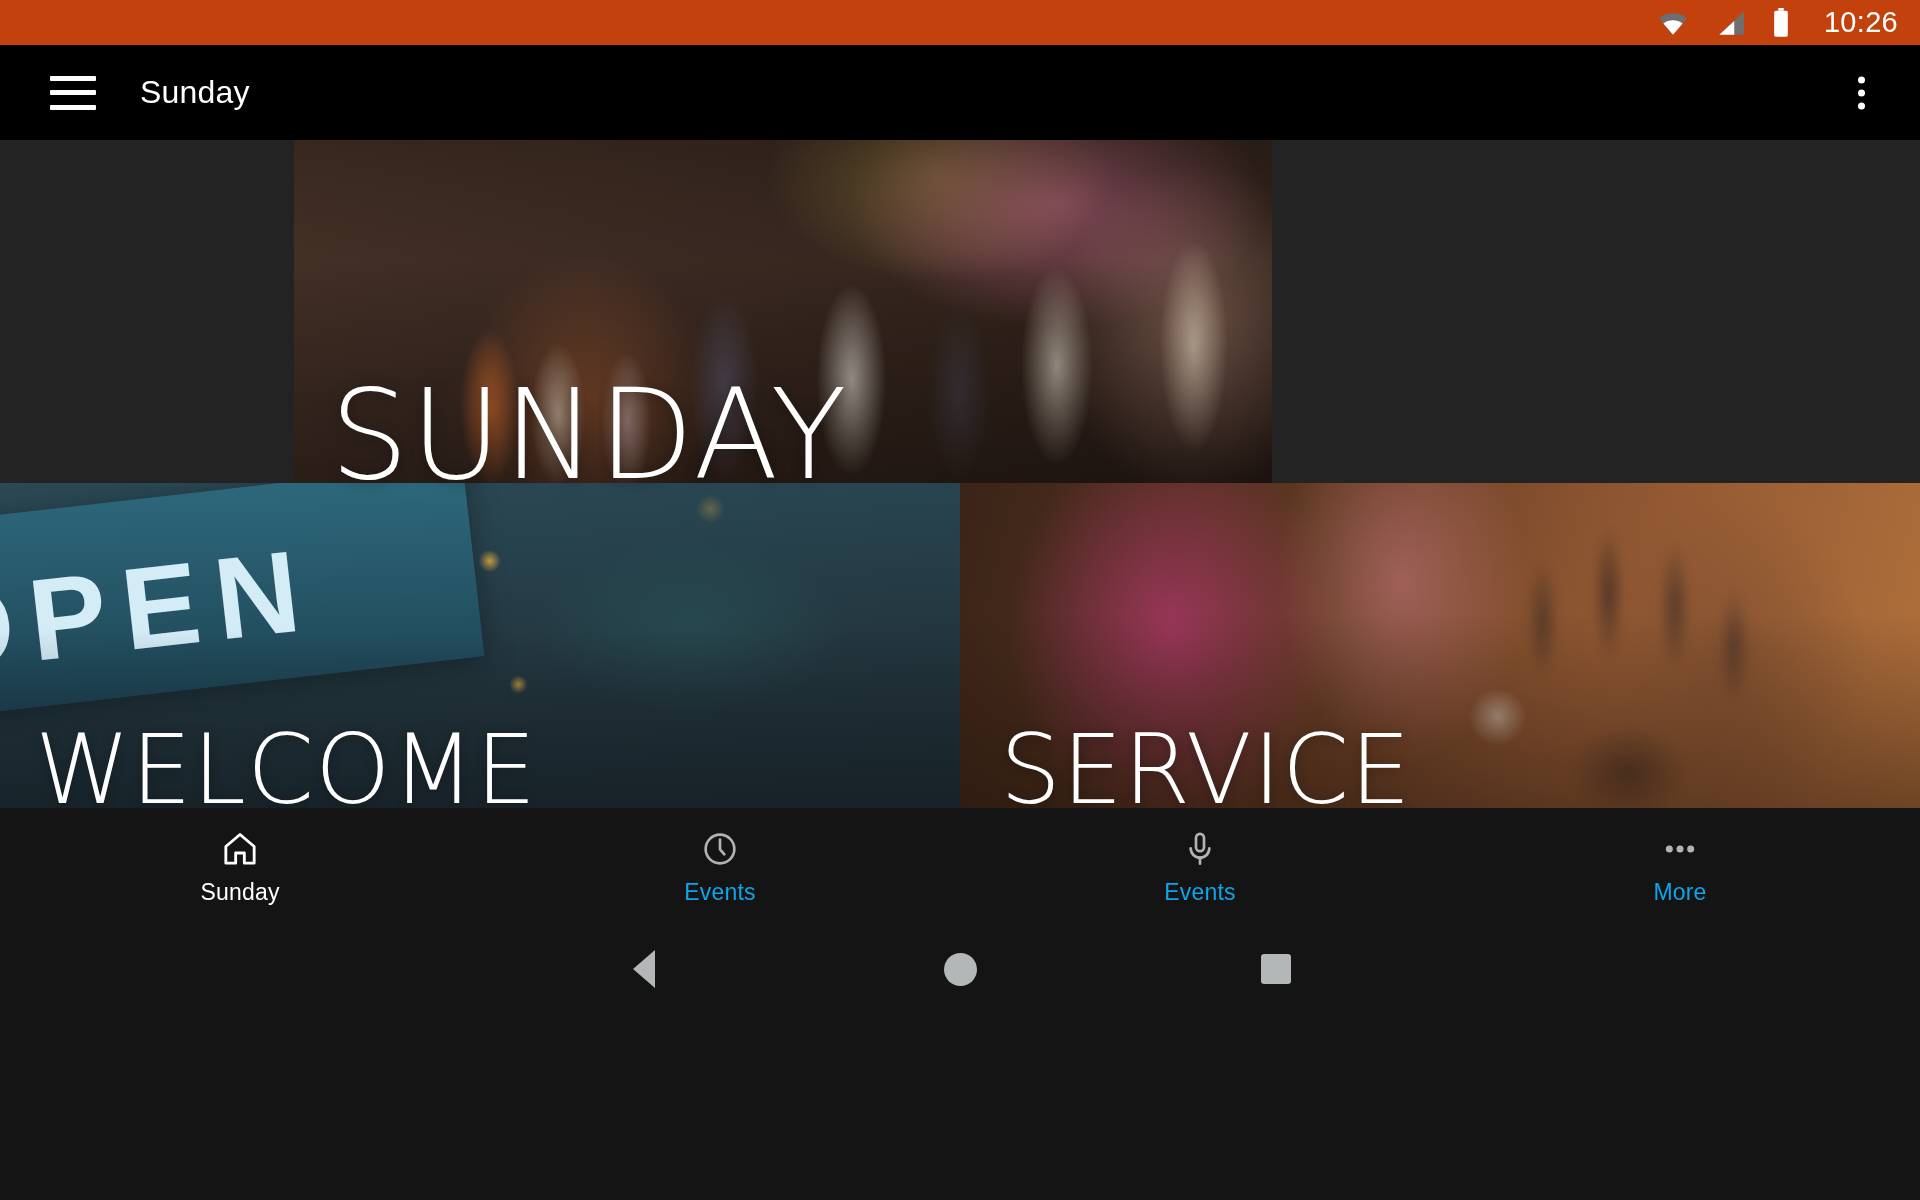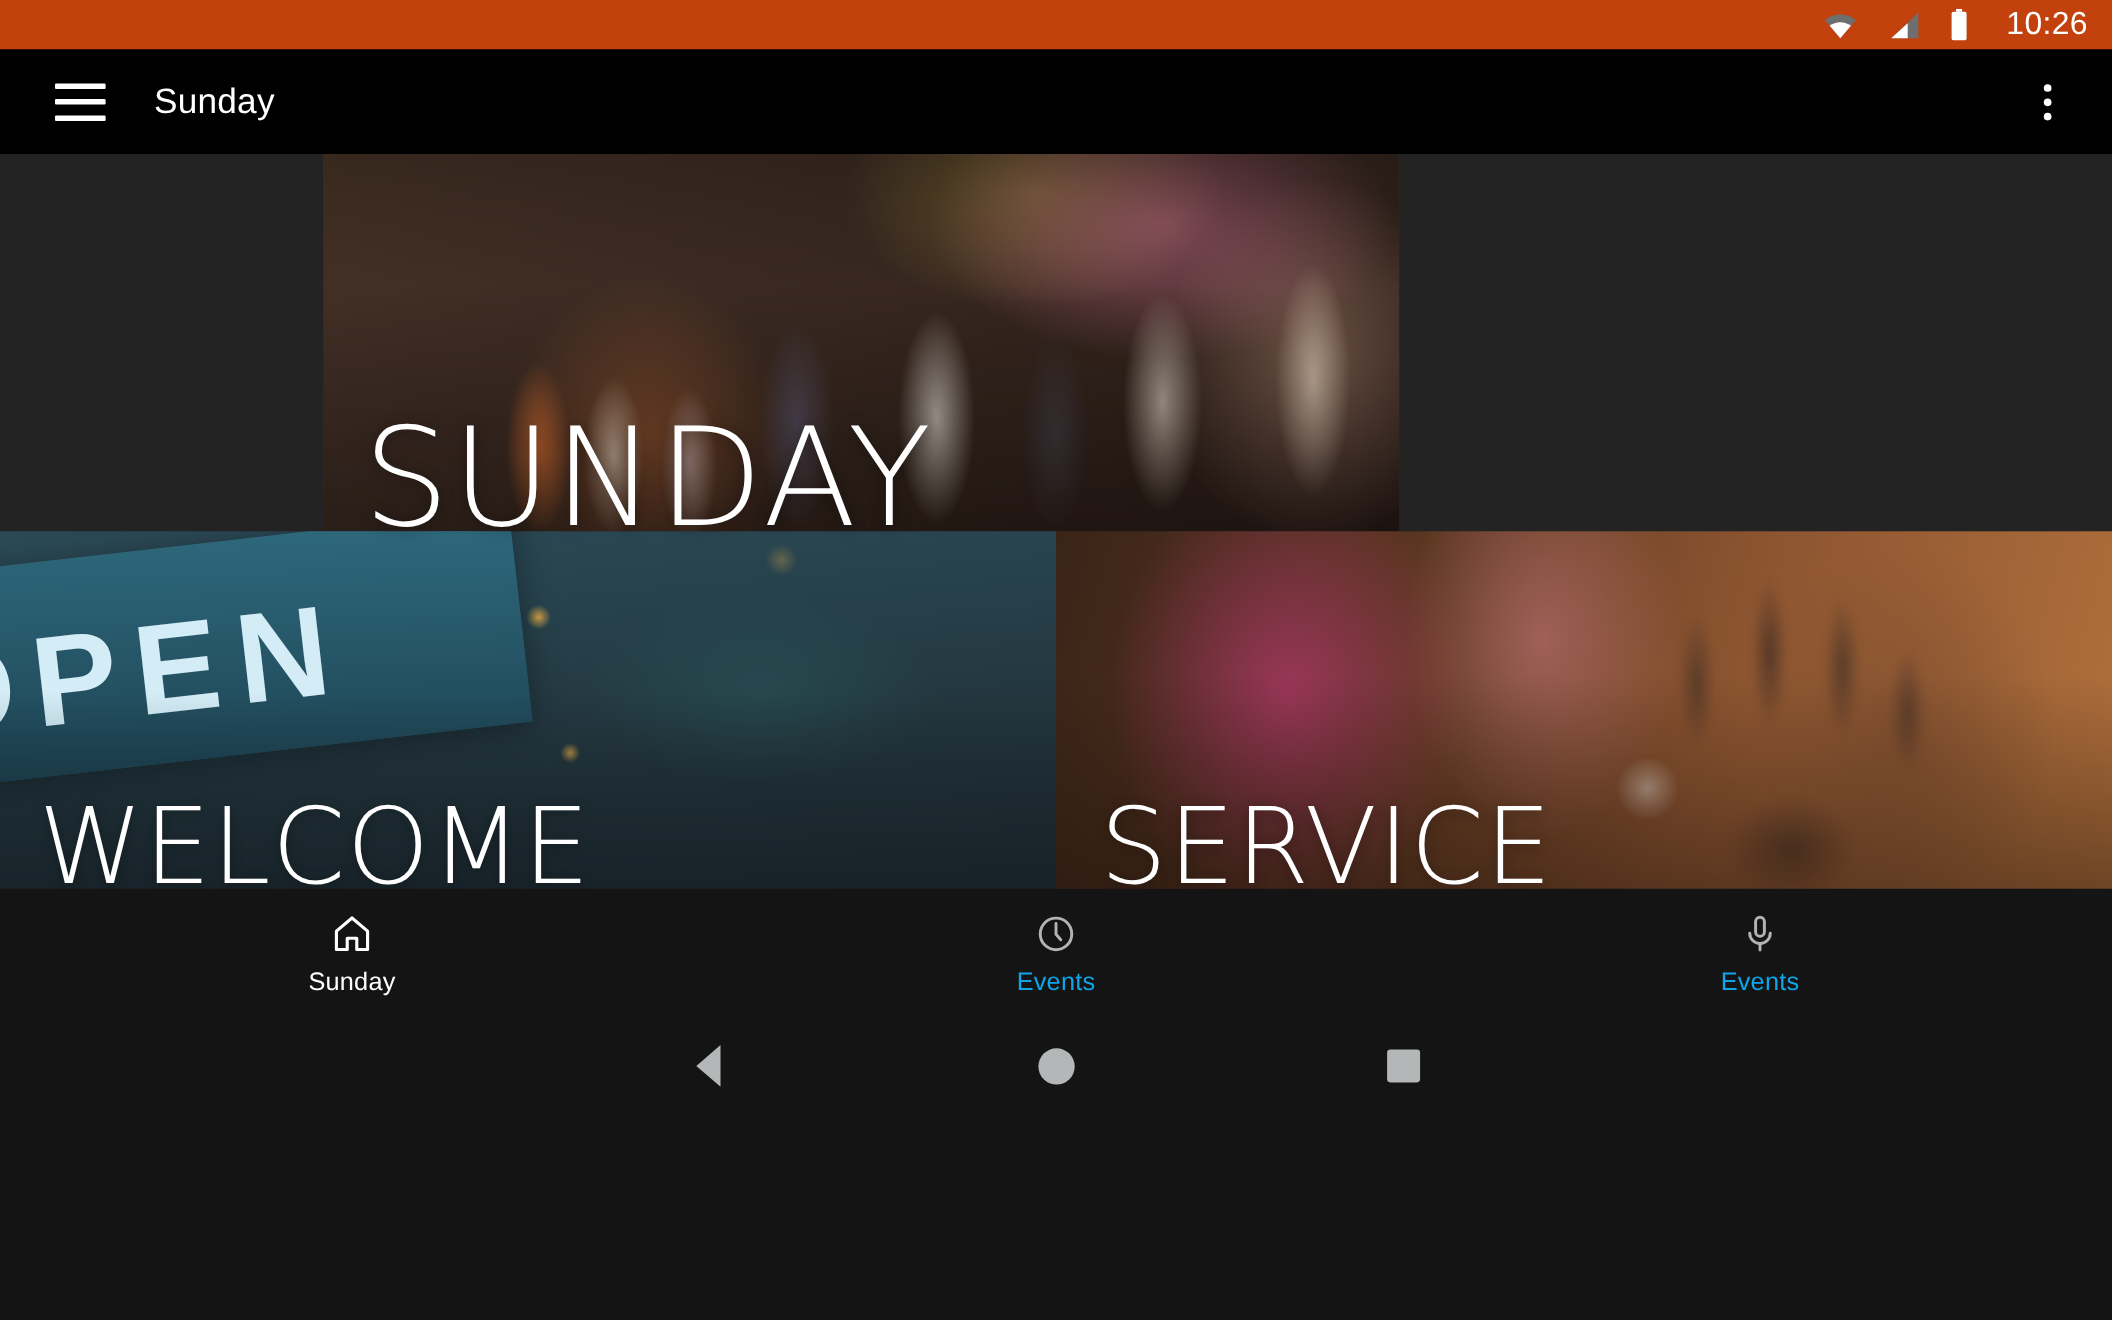--- a/index.html
+++ b/index.html
@@ -279,20 +279,30 @@
         <svg width="40" height="40" viewBox="0 0 24 24" fill="none" stroke="#b3b3b3" stroke-width="1.6" stroke-linecap="round" stroke-linejoin="round">
           <rect x="9.6" y="2.9" width="4.8" height="10.4" rx="2.4"></rect>
           <path d="M6.4 11.6 A5.6 5.6 0 0 0 17.6 11.6"></path>
           <path d="M12 17.2 L12 20.8"></path>
         </svg>
       </span>
       <span class="nav-label">Events</span>
     </div>
 
 
+    <div class="navitem">
+      <span class="navicon">
+        <svg width="40" height="40" viewBox="0 0 24 24" fill="#b3b3b3">
+          <circle cx="5.6" cy="12" r="2.1"></circle>
+          <circle cx="12" cy="12" r="2.1"></circle>
+          <circle cx="18.4" cy="12" r="2.1"></circle>
+        </svg>
+      </span>
+      <span class="nav-label">More</span>
+    </div>
 
   </div>
 
   <div class="sysnav">
     <div class="sysbtn">
       <span class="sys-back"></span>
     </div>
     <div class="sysbtn">
       <span class="sys-home"></span>
     </div>

